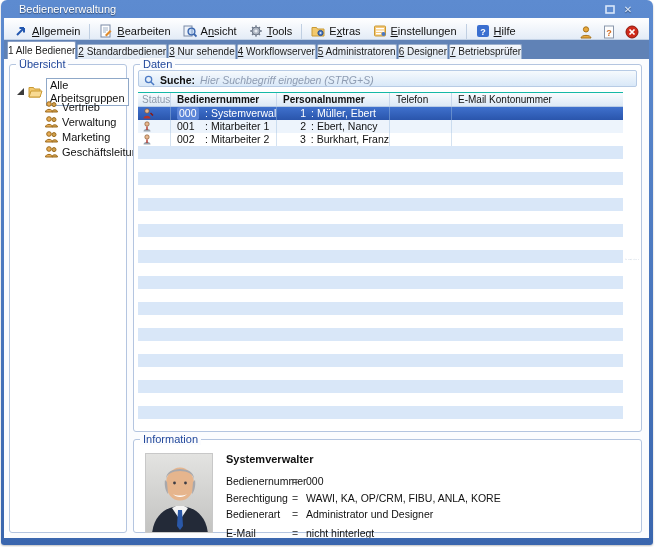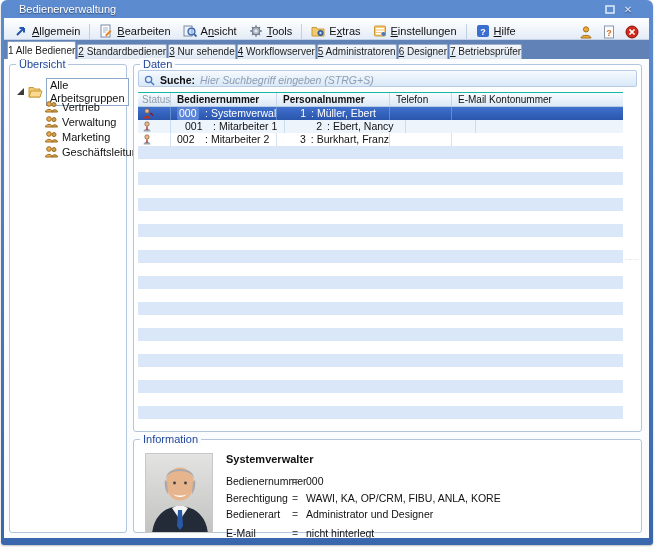--- a/index.html
+++ b/index.html
@@ -62,21 +62,21 @@
   .cell{ height:13px; line-height:13px; border-right:1px solid rgba(160,190,225,.45);
     display:flex; align-items:center; overflow:hidden; white-space:nowrap; }
   .c-status{ width:33px; justify-content:flex-start; padding-left:4px; }
   .c-bed{ width:106px; padding-left:6px; }
   .c-per{ width:113px; }
   .c-tel{ width:62px; }
   .c-mail{ flex:1; border-right:none; }
   .nr-b{ width:26px; }
   .nr-p{ width:32px; text-align:right; display:inline-block; padding-right:3px; }
   .sep-c{ padding:0 3px 0 2px; }
-  .row.tint{ background:#edf4fc;gap:8px; }
+  .row.tint{ background:#edf4fc; }
   .row.selected{ background:linear-gradient(#3f71cd,#2a55ac); color:#fff; }
   .row.selected .nr-b{ background:#5c85d8; border-radius:2px; padding:0 2px; width:auto; min-width:22px; margin-right:4px; }
   .stripe{ height:13px; }
   .stripe.blue{ background:#d9e7f8; }
   .psvg{ width:12px; height:11px; }
   
   .iconstrip{ position:absolute; right:2px; top:27px; bottom:4px; width:14px;
     display:flex; flex-direction:row; align-items:center; }
   .iconstrip .gap{ flex:1; }
   .is-ico{ width:11px; height:11px; margin:2px 0; opacity:.75; }

